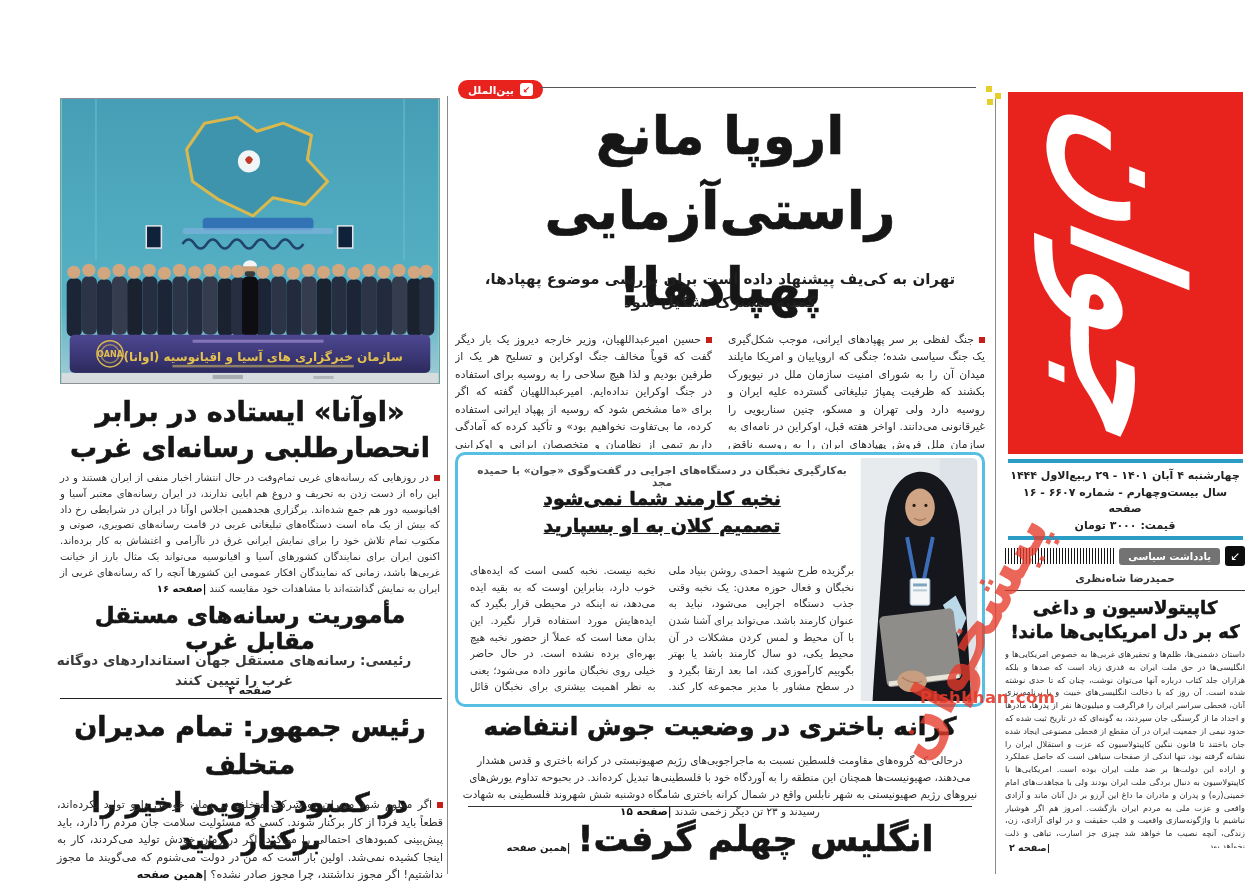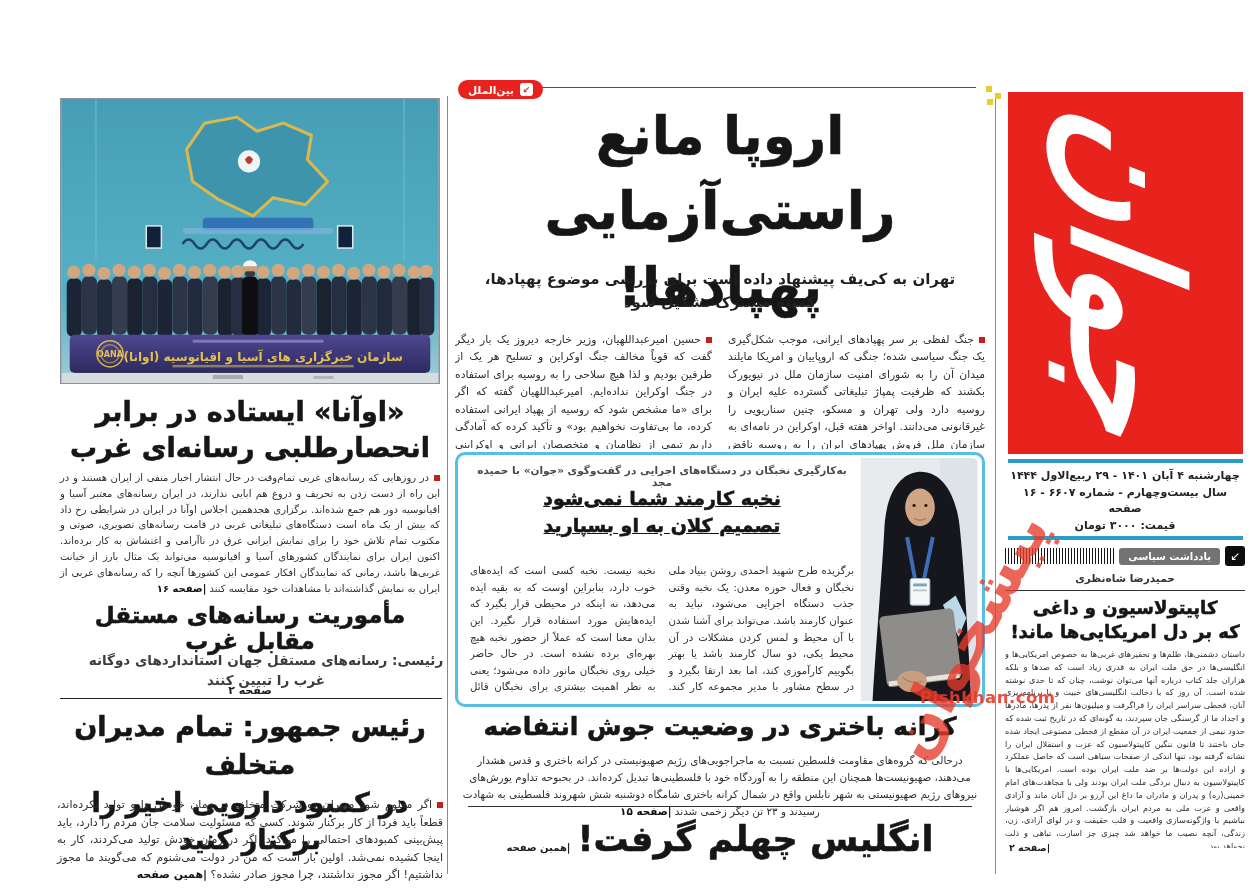--- a/index.html
+++ b/index.html
@@ -55,25 +55,25 @@
             font-size:10.2px;line-height:1.63;}
   #itv-cols > p{flex:1;margin:0;}
   #wb-h{left:455px;top:712px;width:530px;font-size:25px;}
   #wb-body{left:460px;top:752px;width:520px;font-size:10.4px;line-height:1.62;color:#2e2e2e;}
   #div-center{left:468px;top:806px;width:504px;background:#333;}
   #eng-h{left:455px;top:818px;width:530px;display:flex;justify-content:center;align-items:flex-end;gap:7px;}
   #eng-h .big{font-size:35px;line-height:1.2;}
   #eng-h .small{font-size:10px;font-weight:bold;margin-bottom:7px;}
 
   
-  #oana-photo{left:60px;top:98px;width:380px;height:286px;border:1px solid #8d9296;box-sizing:border-box;background:#a3a3a3;}
+  #oana-photo{left:60px;top:98px;width:380px;height:286px;border:1px solid #8d9296;box-sizing:border-box;background:#5eead4;}
   #oana-h{left:60px;top:394px;width:380px;font-size:27px;line-height:1.32;}
   #oana-body{left:60px;top:470px;width:380px;font-size:10px;line-height:1.58;}
   #mission-h{left:60px;top:602px;width:380px;font-size:23px;}
-  #mission-sub{left:76px;top:650px;width:380px;font-size:13.5px;font-weight:bold;color:#3c3c3c;line-height:1.5;}
+  #mission-sub{left:44px;top:650px;width:380px;font-size:13.5px;font-weight:bold;color:#3c3c3c;line-height:1.5;}
   #mission-ref{left:60px;top:684px;width:380px;font-size:11px;font-weight:bold;}
   #div-left{left:60px;top:698px;width:382px;background:#222;}
   #pres-h{left:57px;top:708px;width:386px;font-size:27px;line-height:1.4;}
   #pres-body{left:57px;top:796px;width:386px;font-size:11px;line-height:1.6;}
 
   
   #rule-a{left:447px;top:96px;height:778px;}
   #rule-b{left:995px;top:96px;height:778px;}
   #reg-mark{left:986px;top:86px;width:6px;height:6px;background:#e6cf2a;
             box-shadow:9px 7px 0 #e6cf2a,1px 13px 0 #e6cf2a;}

